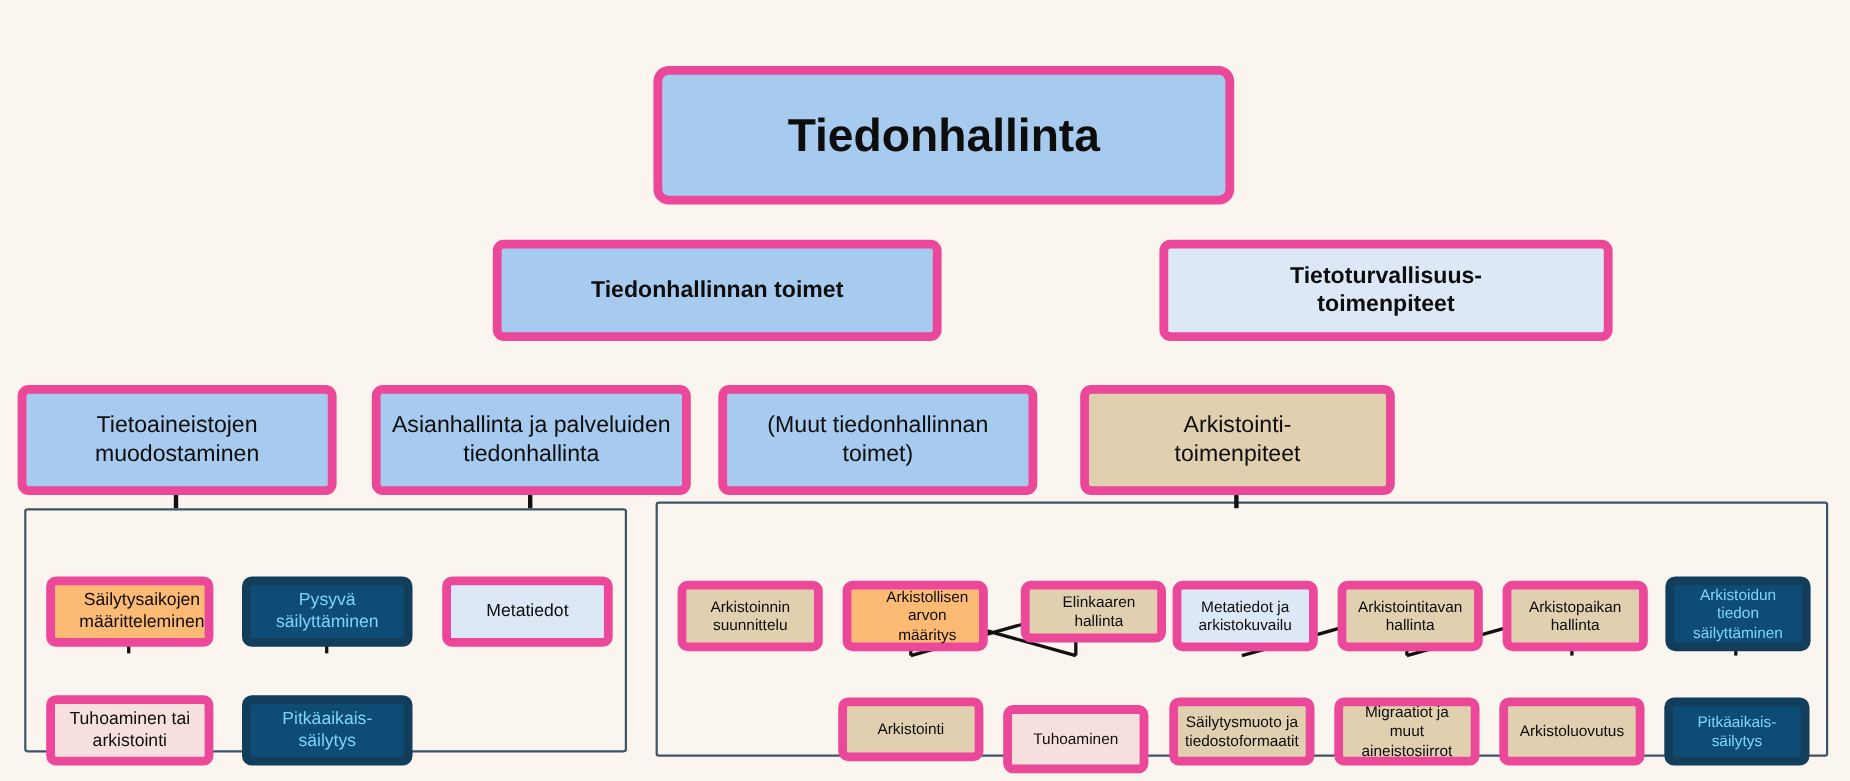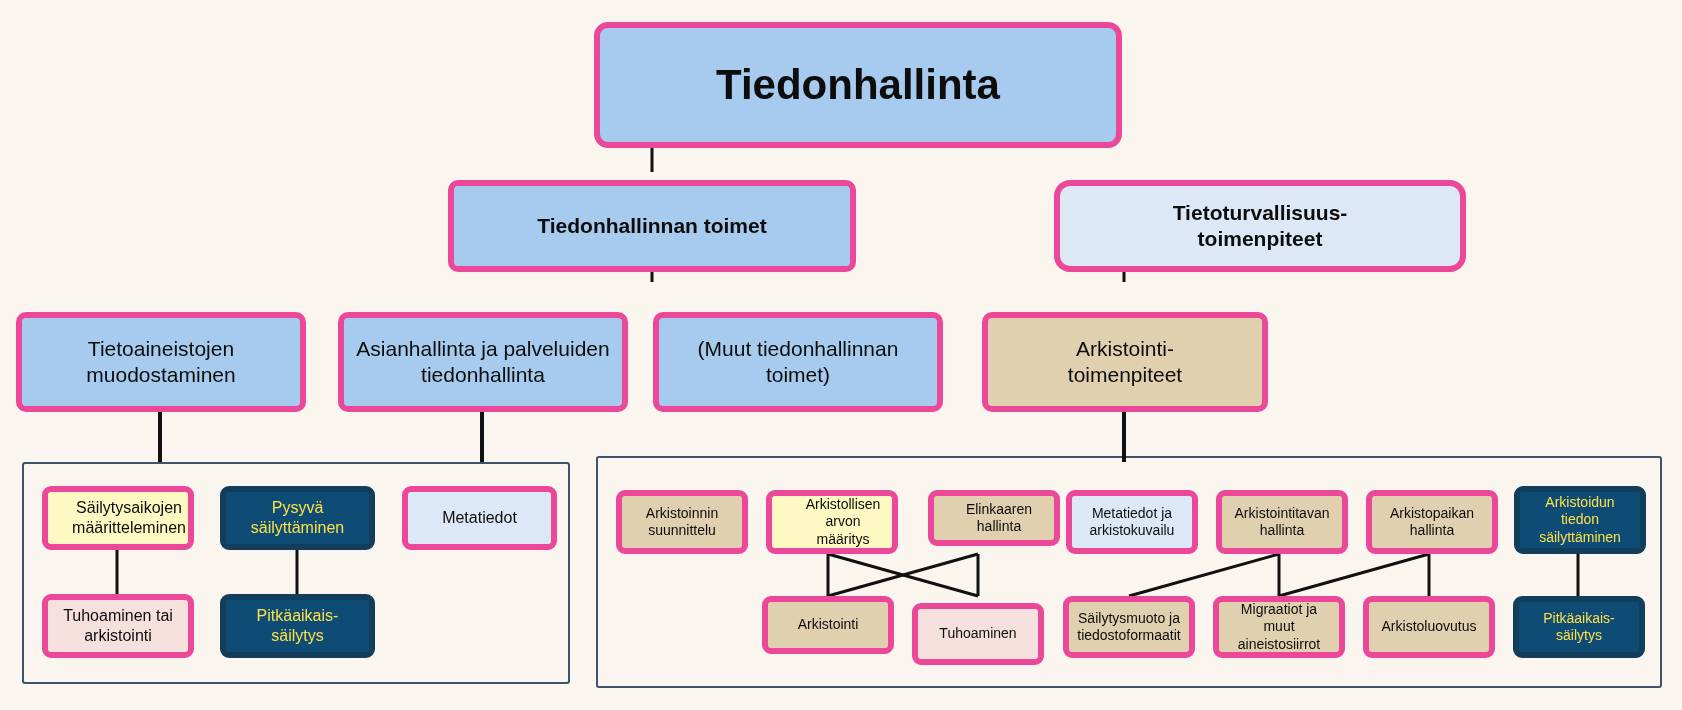--- a/index.html
+++ b/index.html
@@ -27,34 +27,35 @@
     pointer-events: none;
     z-index: 1;
   }
   .node {
     position: absolute;
     box-sizing: border-box;
     display: flex;
     align-items: center;
     justify-content: center;
     text-align: center;
-    border: 6px solid #ec4899;
+    border: 8px solid #ec4899;
     border-radius: 10px;
     z-index: 2;
     line-height: 1.22;
     padding: 4px 6px;
+    margin-top: 38px;
   }
   .node span { display: block; }
 
   
   .fill-blue   { background: #a7cbee; }
-  .fill-lblue  { background: #dde8f7; border-radius: 16px; }
-  .fill-navy   { background: #0f4c75; color: #fde047; border-color: #123e5c; }
+  .fill-lblue  { background: #dde8f7; }
+  .fill-navy   { background: #0f4c75; color: #7dd3fc; border-color: #123e5c; }
   .fill-tan    { background: #e0d0b0; }
-  .fill-white  { background: #fef9c3; padding-left: 28px; }
+  .fill-white  { background: #fdba74; padding-left: 28px; }
   .fill-pink   { background: #f6e0de; }
 
   .title-node {
     font-size: 42px;
     font-weight: bold;
     border-radius: 14px;
   }
   .l2-node {
     font-size: 21px;
     font-weight: bold;

